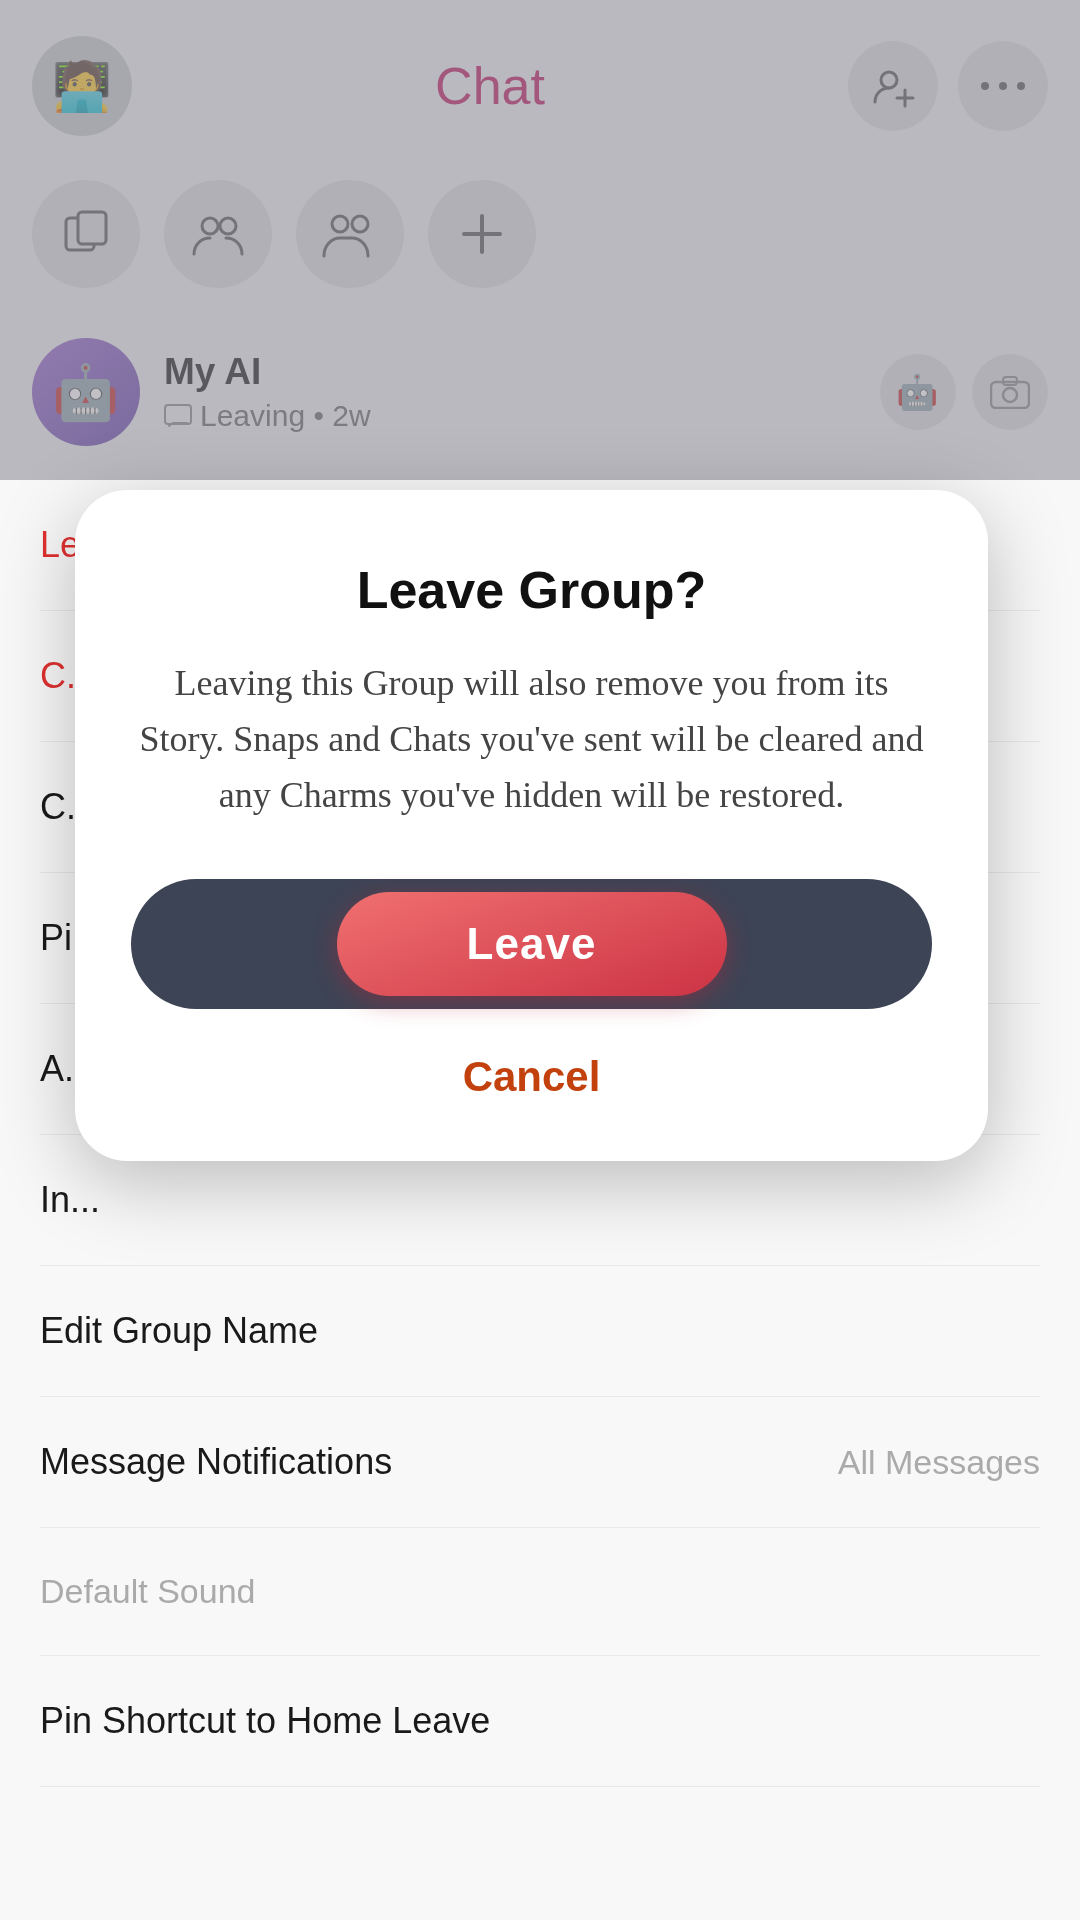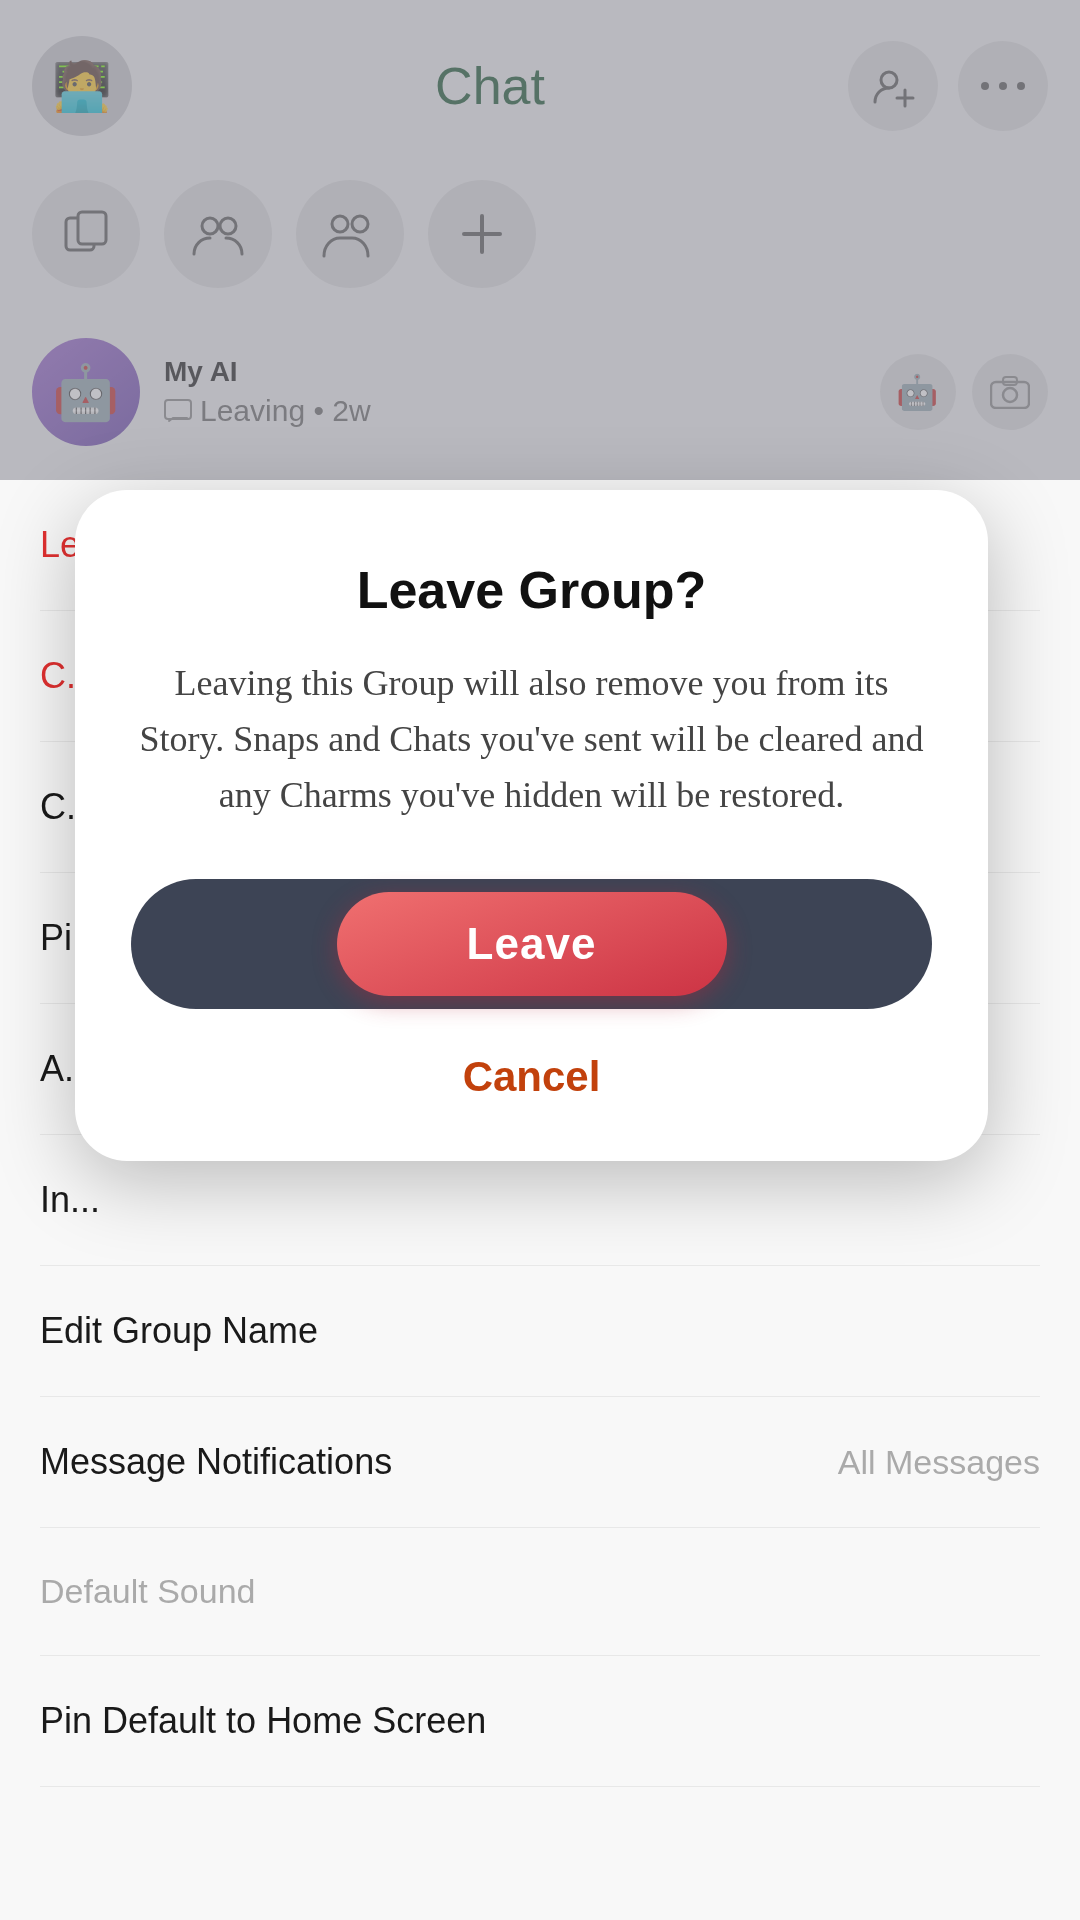--- a/index.html
+++ b/index.html
@@ -39,21 +39,21 @@
       display: flex;
       align-items: center;
       justify-content: center;
       font-size: 48px;
     }
     .header-title {
       flex: 1;
       text-align: center;
       font-size: 52px;
       font-weight: 500;
-      color: #14532d;
+      color: #be185d;
     }
     .header-icon-btn {
       width: 90px;
       height: 90px;
       border-radius: 50%;
       background: #dcdcde;
       display: flex;
       align-items: center;
       justify-content: center;
       font-size: 40px;
@@ -88,21 +88,21 @@
       display: flex;
       align-items: center;
       padding: 22px 32px;
       gap: 24px;
       background: #f0f0f2;
     }
     .chat-info {
       flex: 1;
     }
     .chat-name {
-      font-size: 28px;
+      font-size: 37px;
       font-weight: 600;
       color: #1a1a1a;
       margin-bottom: 6px;
     }
     .chat-sub {
       font-size: 30px;
       color: #666;
       display: flex;
       align-items: center;
       gap: 8px;
@@ -387,21 +387,21 @@
     <span class="settings-item-label">Edit Group Name</span>
   </div>
   <div class="settings-item">
     <span class="settings-item-label">Message Notifications</span>
     <span class="settings-item-value">All Messages</span>
   </div>
   <div class="settings-item">
     <span class="settings-item-value">Default Sound</span>
   </div>
   <div class="settings-item">
-    <span class="settings-item-label">Pin Default to Home Screen</span>
+    <span class="settings-item-label">Pin Shortcut to Home Leave</span>
   </div>
 </div>
 
 <div class="overlay"></div>
 
 <div class="modal-wrapper">
   <div class="modal-title">Leave Group?</div>
   <div class="modal-body">Leaving this Group will also remove you from its Story. Snaps and Chats you've sent will be cleared and any Charms you've hidden will be restored.</div>
 
   <div class="slider-track">

